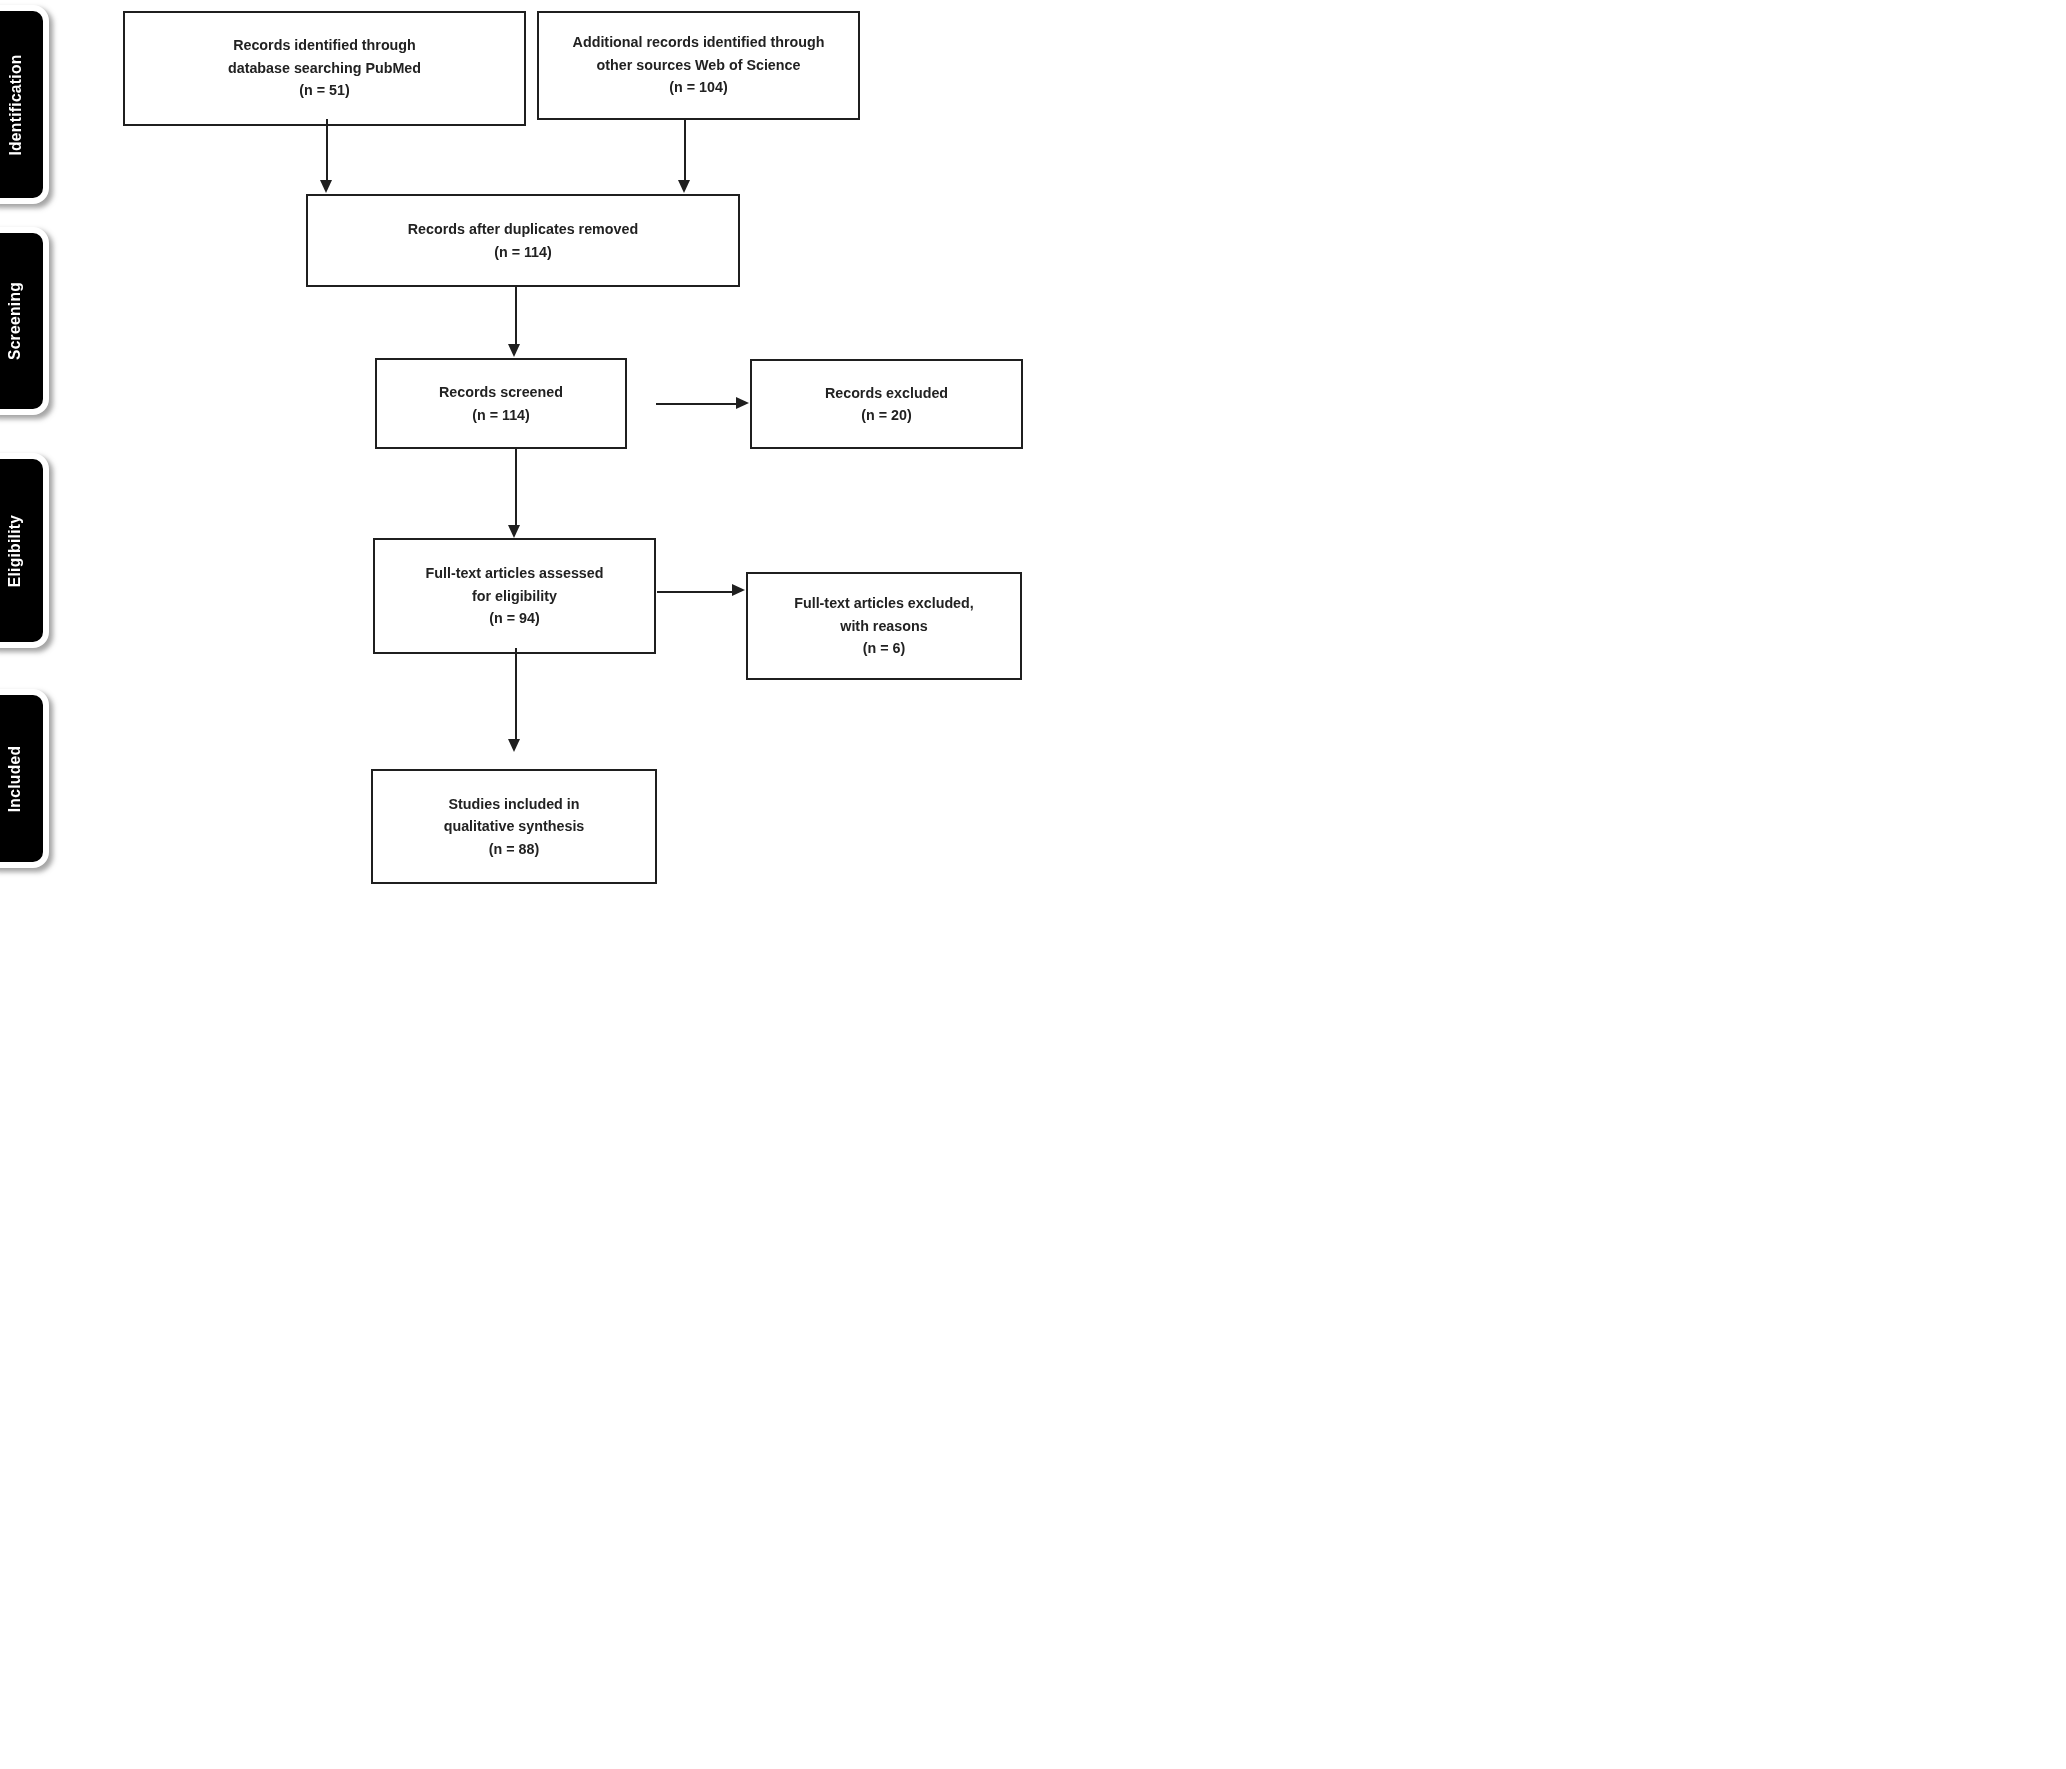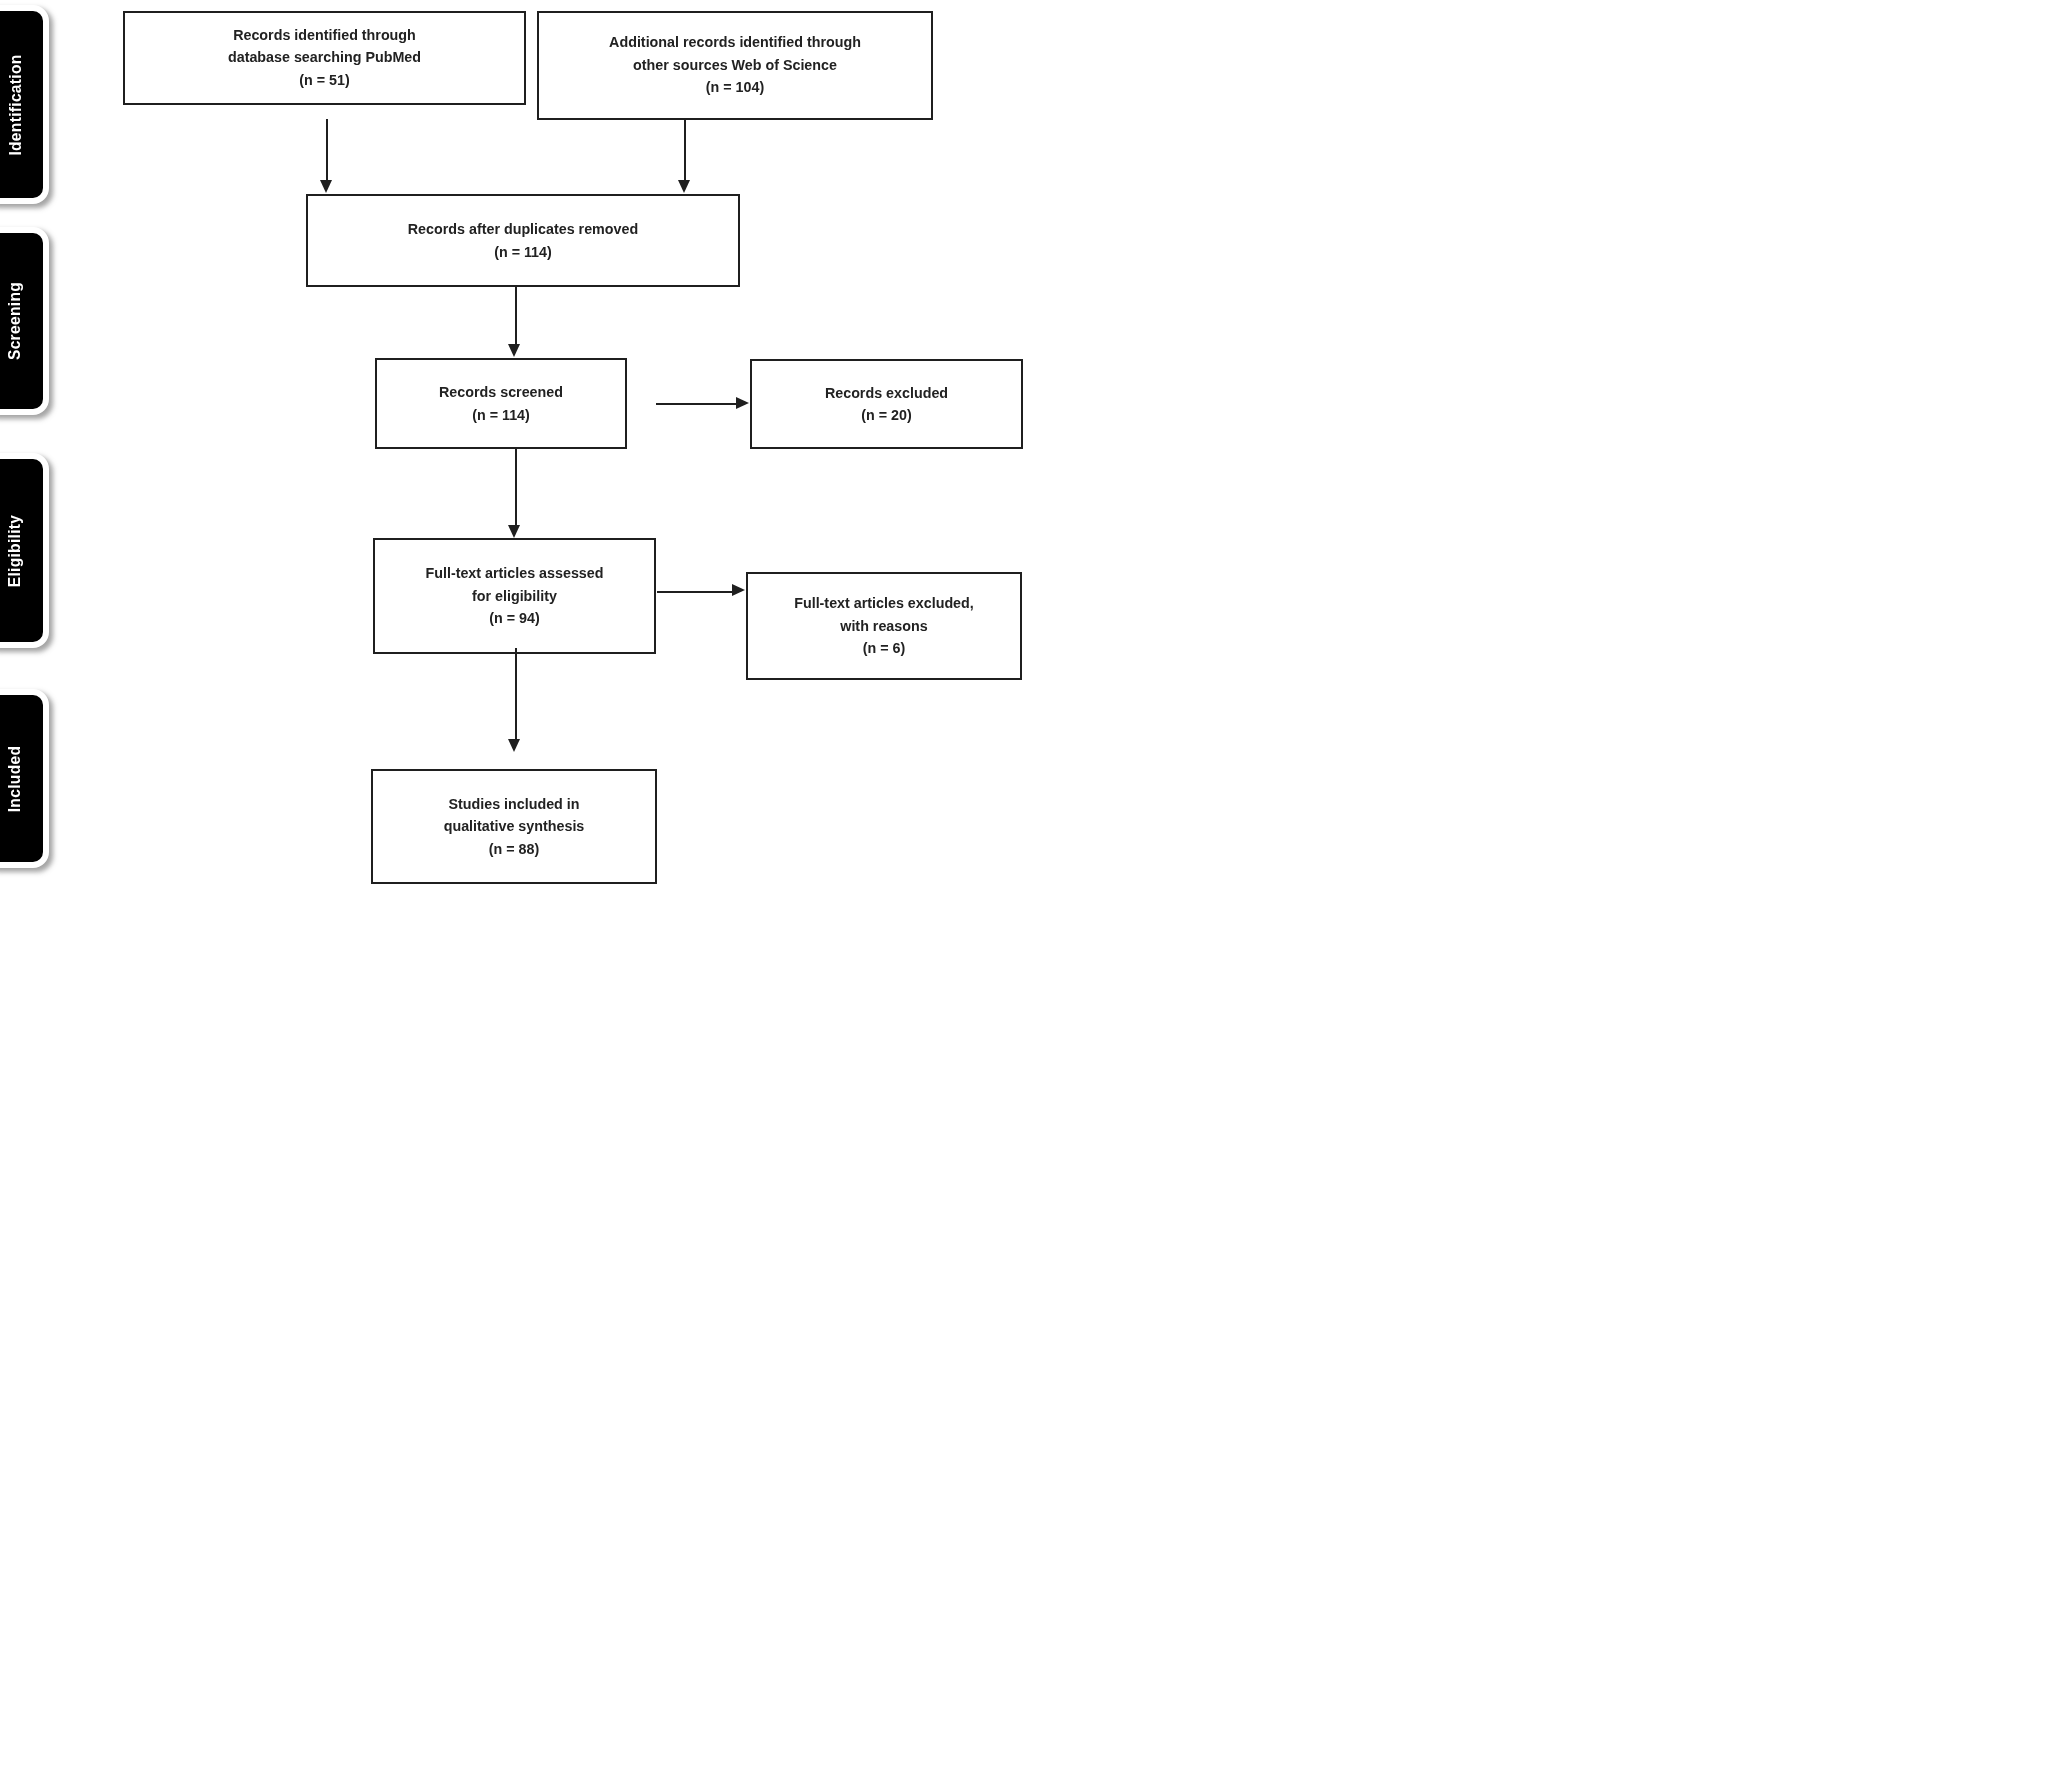--- a/index.html
+++ b/index.html
@@ -53,22 +53,22 @@
     align-items: center;
     justify-content: center;
     text-align: center;
     color: #222222;
     font-size: 14.3px;
     font-weight: bold;
     line-height: 22.4px;
     white-space: pre-line;
     padding: 2.5px 6.2px;
   }
-  #box-identified-pubmed { left: 123px;  top: 10.6px;   width: 403px; height: 94px; }
-  #box-identified-other  { left: 537px;  top: 10.6px;   width: 396px; height: 109px; }
+  #box-identified-pubmed { left: 123px;  top: 10.6px;   width: 403px; height: 115px; }
+  #box-identified-other  { left: 537px;  top: 10.6px;   width: 323px; height: 109px; }
   #box-after-duplicates  { left: 306px;  top: 194px;  width: 434px; height: 93px; }
   #box-screened          { left: 375px;  top: 358px;  width: 252px; height: 91px; }
   #box-excluded          { left: 750px; top: 359px;  width: 273px; height: 90px; }
   #box-fulltext-assessed { left: 373px;  top: 538px;  width: 283px; height: 116px; }
   #box-fulltext-excluded { left: 746px; top: 536px;  width: 276px; height: 108px; margin-top: 36px; }
   #box-included-qualitative { left: 371px; top: 769px; width: 286px; height: 115px; }
 
   
   .arrow-line-v { position: absolute; width: 1.9px;  background: #1f1f1f; }
   .arrow-line-h { position: absolute; height: 1.9px; background: #1f1f1f; }

